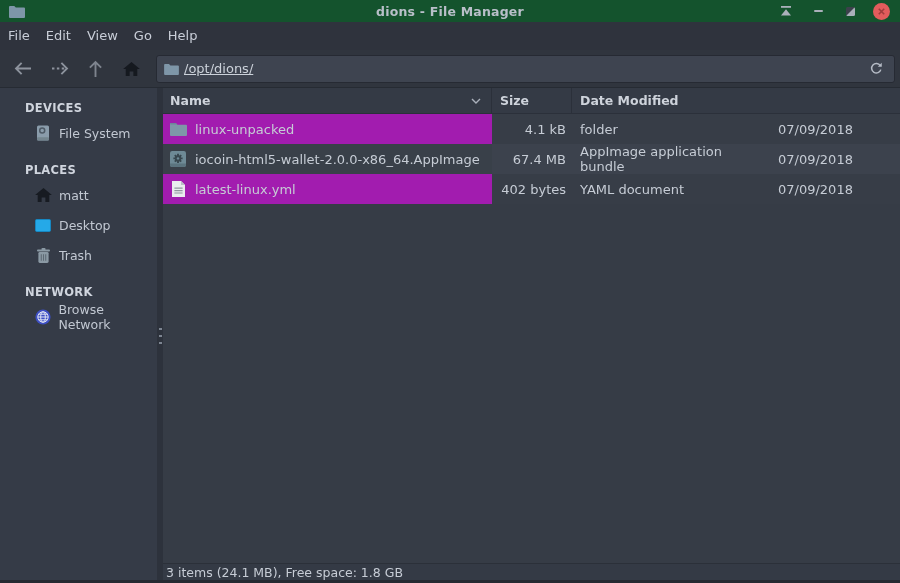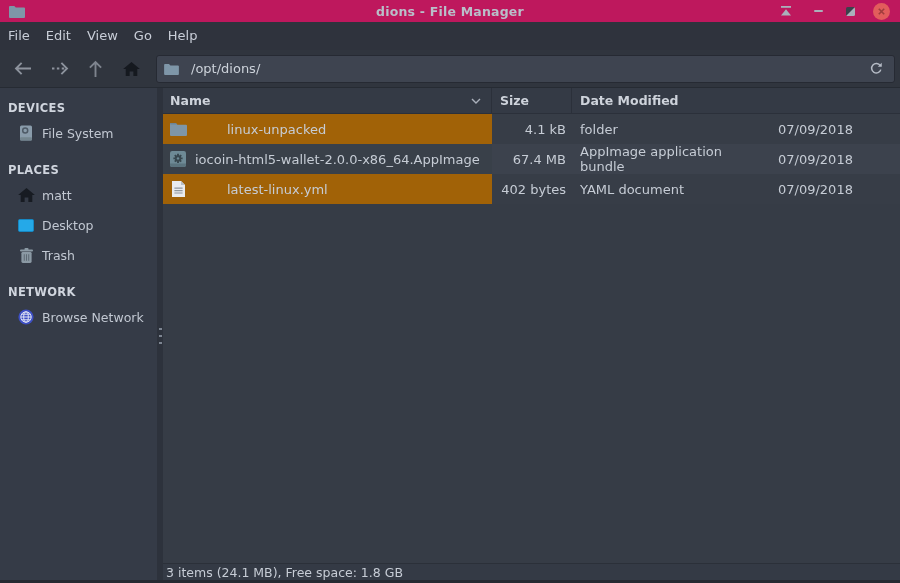--- a/index.html
+++ b/index.html
@@ -1,43 +1,43 @@
 <!DOCTYPE html>
 <html><head>
 <meta charset="utf-8">
 <style>
   * { margin:0; padding:0; box-sizing:border-box; }
   html,body { width:900px; height:583px; overflow:hidden; }
   body { font-family:"DejaVu Sans","Liberation Sans",sans-serif; background:#2f343d; }
   .window { position:relative; width:900px; height:583px; display:flex; flex-direction:column; background:#2f343d; }
 
   
-  .titlebar { height:22px; background:#be185d; display:flex; align-items:center; position:relative; flex:0 0 auto; }
+  .titlebar { height:22px; background:#14532d; display:flex; align-items:center; position:relative; flex:0 0 auto; }
   .titlebar .app-icon { margin-left:9px; width:16px; height:13px; display:inline-flex; }
   .title-text { position:absolute; left:0; right:0; text-align:center; font-size:12.5px; font-weight:bold; color:#b9bfc9; letter-spacing:.2px; }
   .win-controls { margin-left:auto; display:flex; align-items:center; gap:14px; padding-right:10px; z-index:2; }
   .win-btn { width:18px; height:18px; display:flex; align-items:center; justify-content:center; cursor:default; }
   .min-bar { width:9px; height:2px; background:#aab0ba; border-radius:1px; }
   .max-box { width:9px; height:9px; border-radius:1.5px; background:linear-gradient(135deg,#3c414b 49%,#aab0ba 51%); }
   .close-btn { width:17px; height:17px; border-radius:50%; background:#e25c5c; display:flex; align-items:center; justify-content:center; }
 
   
   .menubar { height:28px; background:#2f333d; display:flex; align-items:center; padding-left:0; flex:0 0 auto; }
   .menu-item { padding:0 8px; font-size:13px; color:#c9ced8; line-height:28px; }
 
   
   .toolbar { height:38px; background:#30353e; border-bottom:1px solid #262b33; display:flex; align-items:center; padding:0 5px 0 8px; flex:0 0 auto; }
   .tool-btn { width:30px; height:28px; display:flex; align-items:center; justify-content:center; margin-right:6px; border-radius:3px; }
   .pathbar { flex:1; height:28px; margin-left:4px; background:#3e4450; border:1px solid #262a33; border-radius:3px; display:flex; align-items:center; padding:0 7px; }
-  .pathbar .path-text { font-size:13px; color:#ccd2da; margin-left:12px; flex:1; }
+  .pathbar .path-text { font-size:13px; color:#ccd2da; margin-left:5px; flex:1;text-decoration:underline; }
   .reload-btn { width:22px; height:22px; display:flex; align-items:center; justify-content:center; }
 
   
   .content { flex:1; display:flex; min-height:0; }
-  .sidebar { width:157px; background:#353b47; padding-top:10px; flex:0 0 auto; }
+  .sidebar { width:157px; background:#353b47; padding-top:10px; flex:0 0 auto;padding-left:17px; }
   .side-header { height:20px; margin-top:12px; padding-left:8px; font-size:11.5px; font-weight:bold; color:#d0d5de; letter-spacing:.3px; display:flex; align-items:center; }
   .side-header:first-child { margin-top:0; }
   .side-item { height:30px; padding-left:16px; display:flex; align-items:center; font-size:12.5px; color:#c2c8d2; }
   .side-item .icon-box { width:20px; height:18px; display:flex; align-items:center; justify-content:center; }
   .side-item .side-label { margin-left:6px; }
 
   .splitter { width:6px; background:#2d323c; position:relative; flex:0 0 auto; }
   .splitter .grip { position:absolute; left:1.5px; top:240px; width:3px; height:16px; background:repeating-linear-gradient(to bottom,#7d8591 0 2px,transparent 2px 7px); }
 
   .main { flex:1; display:flex; flex-direction:column; background:#363c46; min-width:0; }
@@ -52,21 +52,21 @@
   .rows { flex:0 0 auto; }
   .file-row { height:30px; display:flex; font-size:13px; color:#c6ccd5; }
   .cell { display:flex; align-items:center; height:100%; }
   .cell-name { width:329px; padding-left:6px; }
   .cell-name .file-icon { width:18px; height:17px; display:flex; align-items:center; justify-content:center; }
   .cell-name .file-label { margin-left:8px; white-space:nowrap; overflow:hidden; }
   .cell-size { width:80px; justify-content:flex-end; padding-right:6px; }
   .cell-type { width:198px; padding-left:8px; }
   .cell-date { flex:1; padding-left:8px; }
   
-  .row-odd  .cell-name { background:#a16207;gap:32px; }
+  .row-odd  .cell-name { background:#a21caf; }
   .row-odd  .cell-size,.row-odd .cell-type,.row-odd .cell-date { background:#373d47; }
   .row-even .cell-name { background:#394049; }
   .row-even .cell-size,.row-even .cell-type,.row-even .cell-date { background:#3c424d; }
 
   .empty-area { flex:1; background:#363c46; }
 
   .statusbar { height:17px; background:#343a45; border-top:1px solid #2b3039; display:flex; align-items:center; padding-left:3px; font-size:12.5px; color:#c6ccd5; flex:0 0 auto; }
 
   .bottom-edge { height:3px; background:#262a32; flex:0 0 auto; }
 

